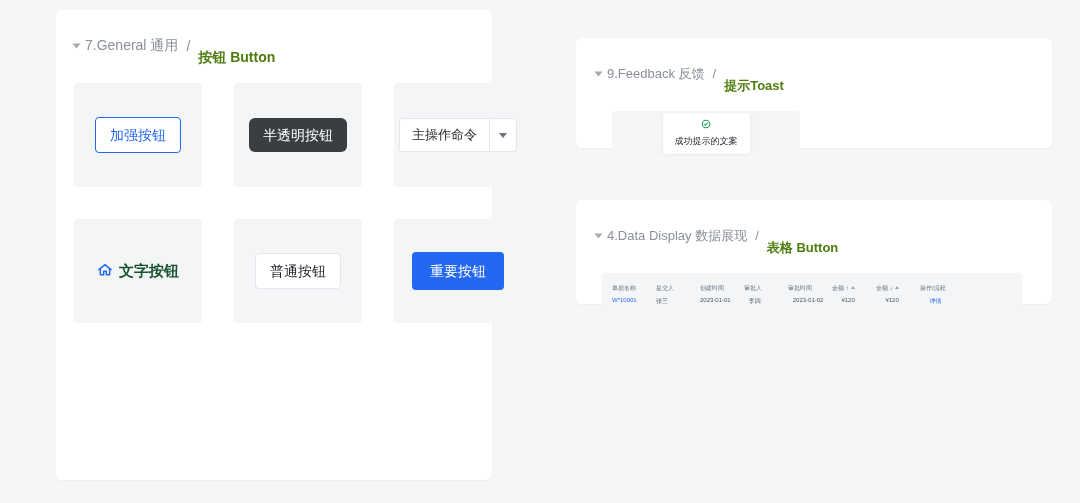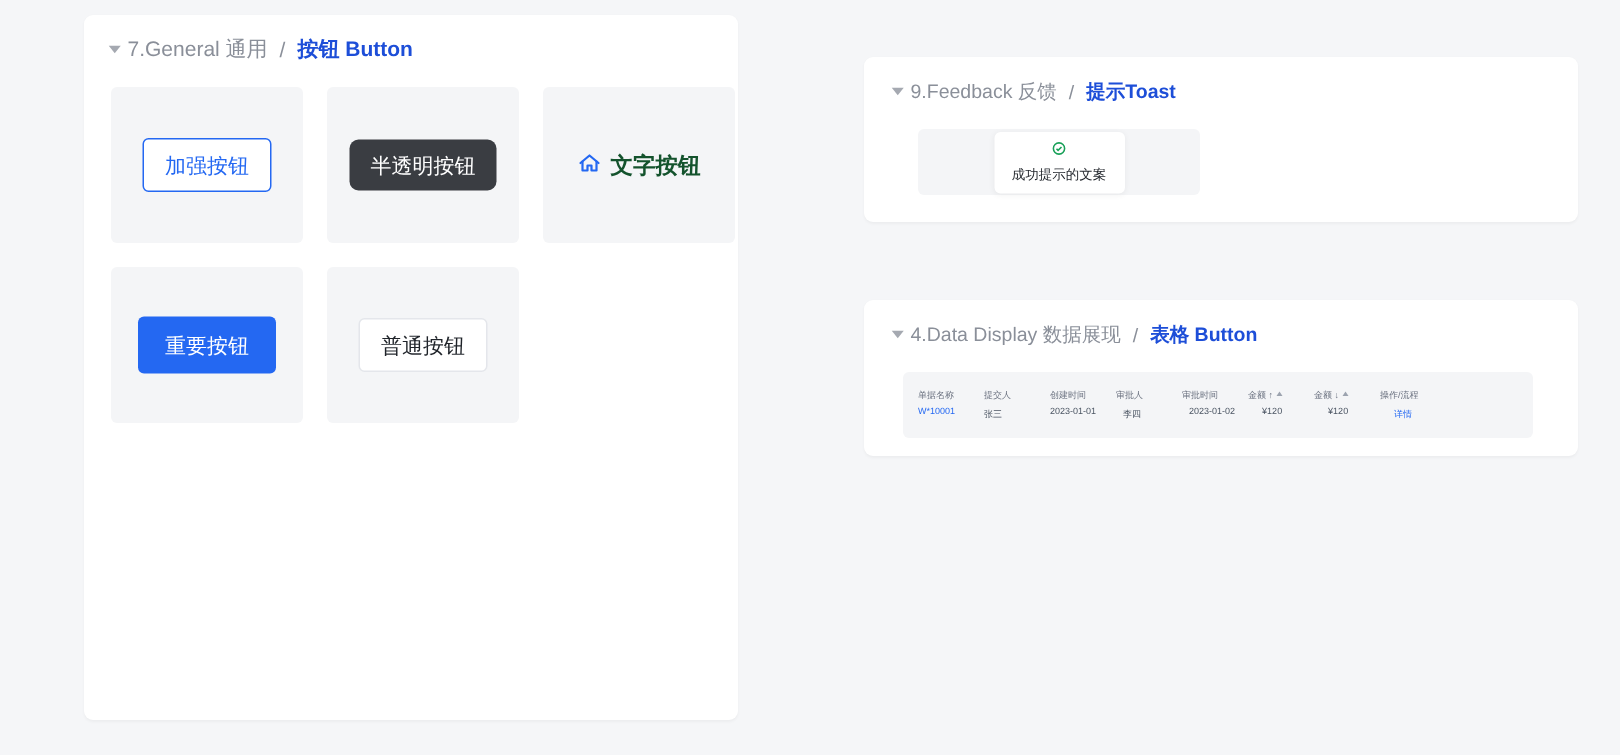--- a/index.html
+++ b/index.html
@@ -49,28 +49,28 @@
     .panel-title .tri {
       width: 0; height: 0;
       border-left: 5px solid #a5a9b1;
       border-top: 4px solid transparent;
       border-bottom: 4px solid transparent;
       transform: rotate(90deg);
       transform-origin: center;
     }
     .panel-title .bc-muted { color: #8a8f99; font-weight: 400; }
     .panel-title .bc-sep { color: #8a8f99; margin: 0 2px; }
-    .panel-title .bc-strong { color: #1d4ed8; font-weight: 600; }
+    .panel-title .bc-strong { color: #4d7c0f; font-weight: 600; margin-top: 25px; }
     .panel-title.small { font-size: 13px; }
 
     .grid {
       display: grid;
       grid-template-columns: repeat(3, 128px);
       grid-auto-rows: 104px;
-      gap: 16px;
+      gap: 32px;
     }
     .cell {
       background: #f4f5f7;
       border-radius: 4px;
       display: flex;
       align-items: center;
       justify-content: center;
     }
 
     
@@ -207,35 +207,43 @@
     <span class="bc-sep">/</span>
     <span class="bc-strong">按钮 Button</span>
   </div>
 
   <div class="grid">
     <div class="cell">
       <button class="btn btn-outline-primary">加强按钮</button>
     </div>
     <div class="cell">
       <button class="btn btn-semi">半透明按钮</button>
+    </div>
+    <div class="cell">
+      <div class="btn-split">
+        <span class="main">主操作命令</span>
+        <span class="caret">
+          <span class="chev"></span>
+        </span>
+      </div>
     </div>
     <div class="cell">
       <button class="btn-text-icon">
         <svg class="house-icon" viewBox="0 0 24 24" fill="none" stroke="#2468f2" stroke-width="2.2" stroke-linecap="round" stroke-linejoin="round">
           <path d="M3 11.5 12 4l9 7.5"></path>
           <path d="M5 10v9h5v-5h4v5h5v-9"></path>
         </svg>
         <span>文字按钮</span>
       </button>
     </div>
     <div class="cell">
+      <button class="btn btn-default">普通按钮</button>
+    </div>
+    <div class="cell">
       <button class="btn btn-primary">重要按钮</button>
-    </div>
-    <div class="cell">
-      <button class="btn btn-default">普通按钮</button>
     </div>
   </div>
 </div>
 
 <div class="panel panel-r1">
   <div class="panel-title small">
     <span class="tri"></span>
     <span class="bc-muted">9.Feedback 反馈</span>
     <span class="bc-sep">/</span>
     <span class="bc-strong">提示Toast</span>

